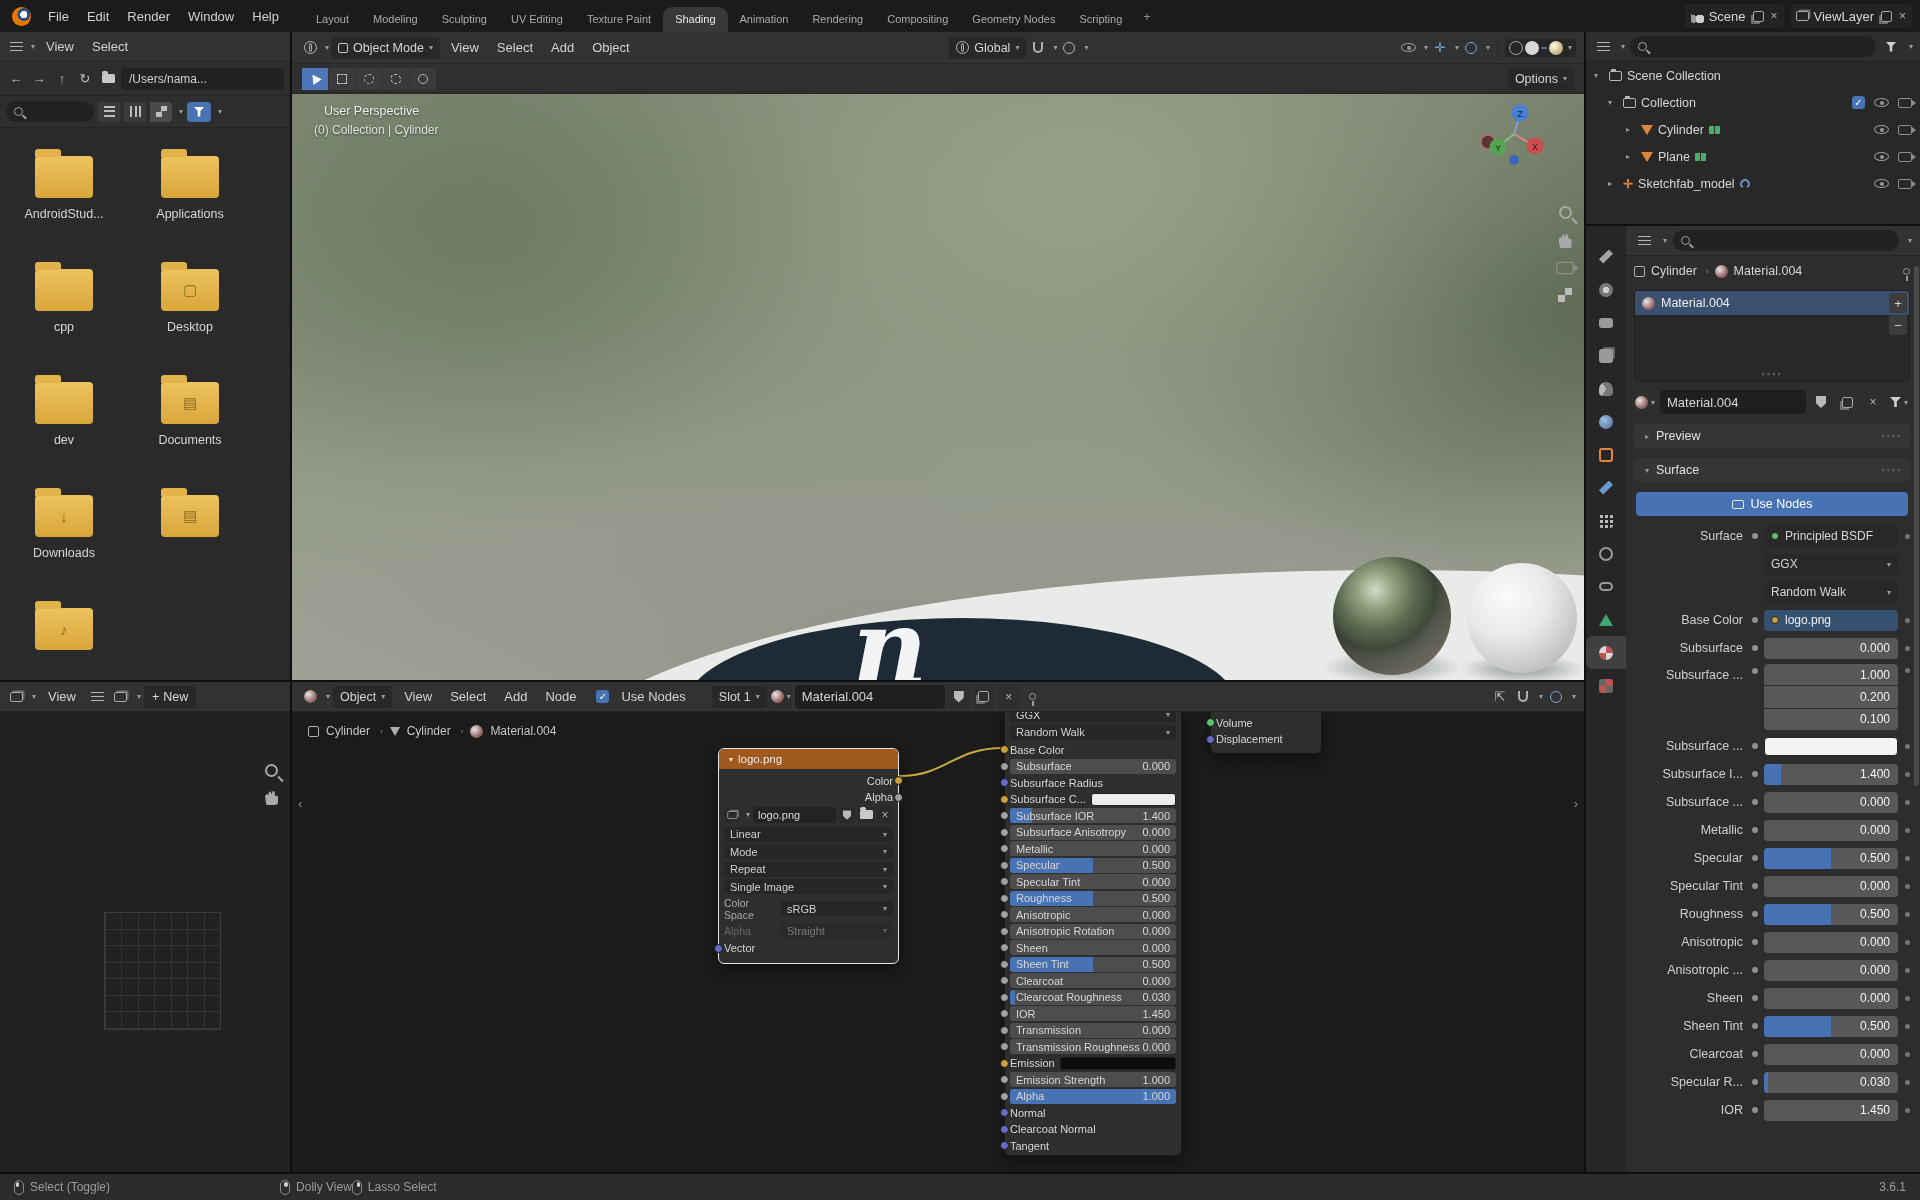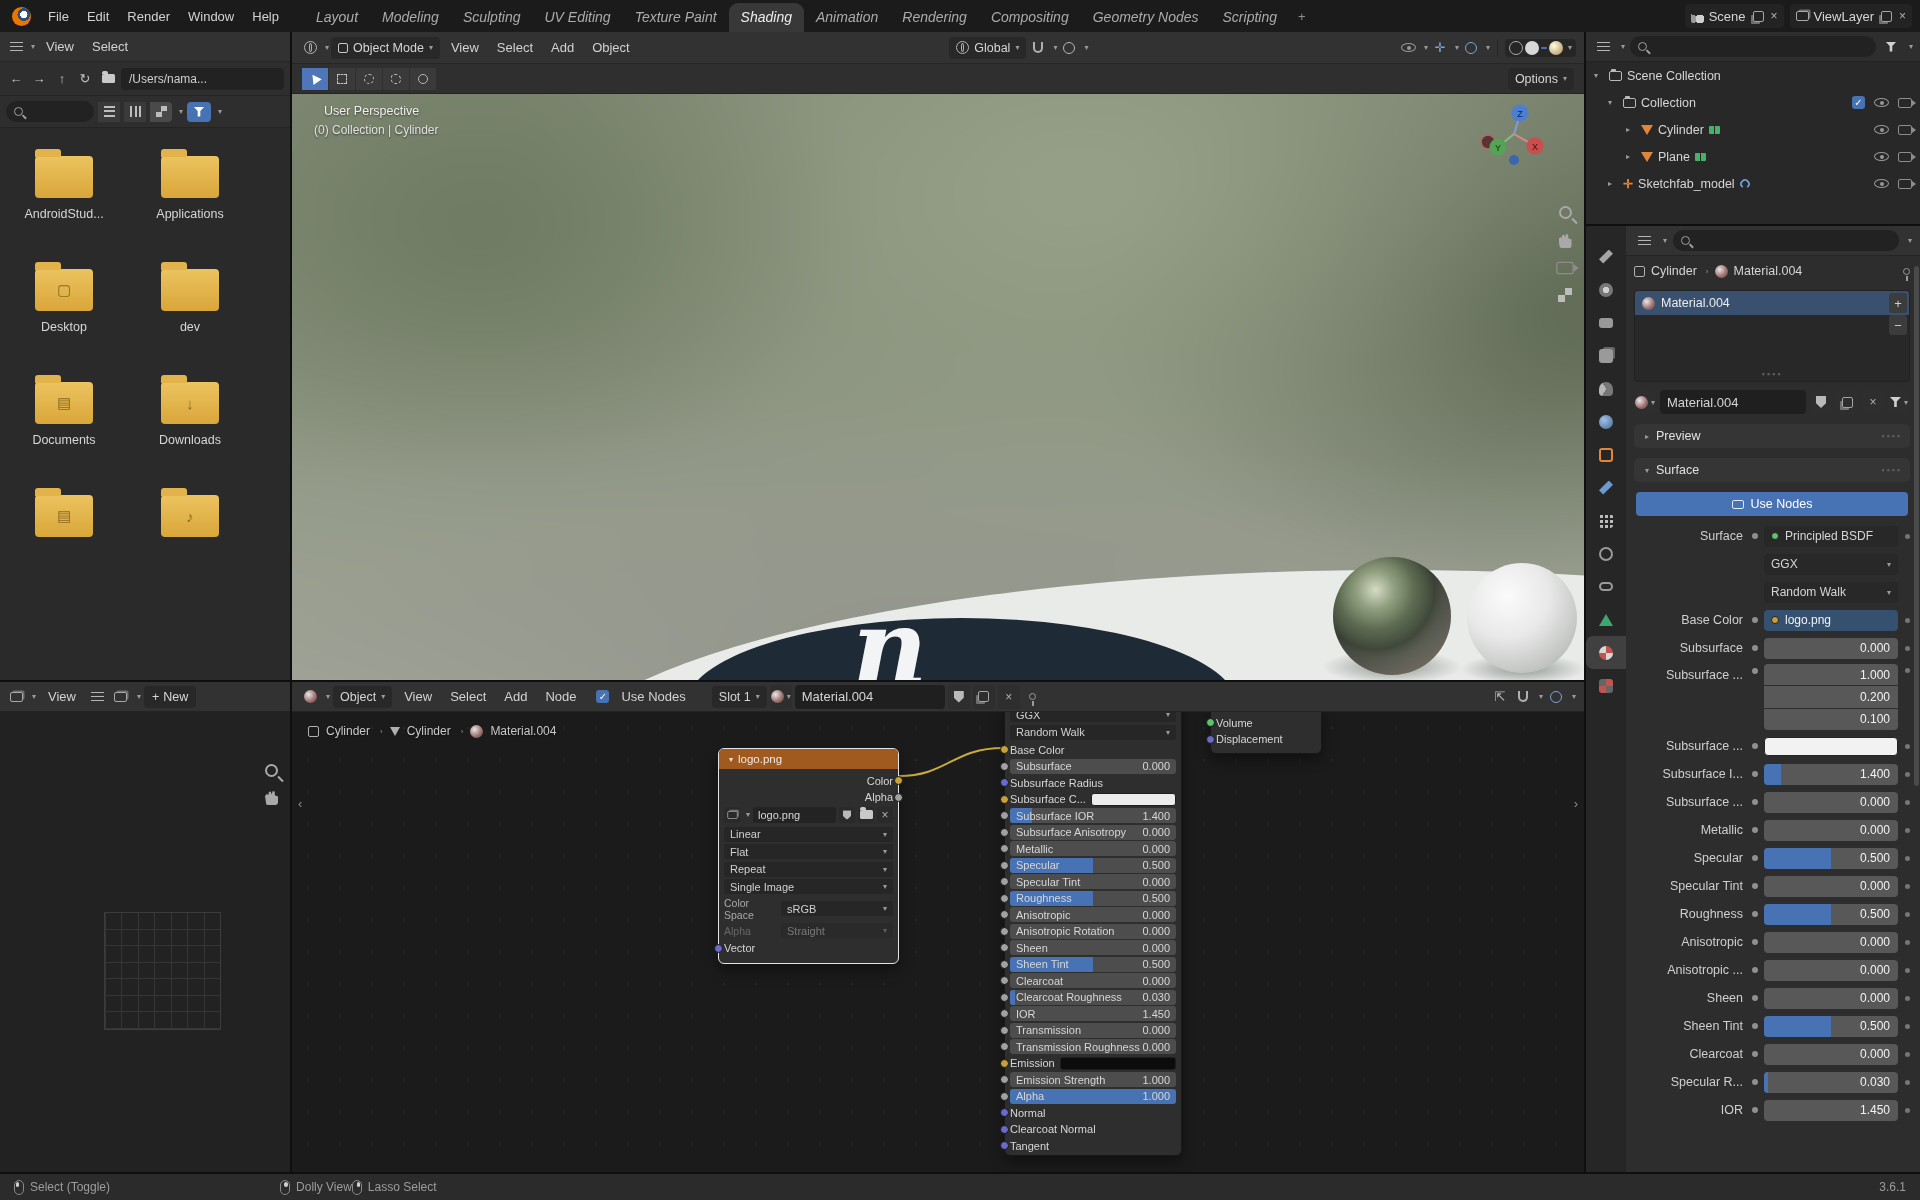--- a/index.html
+++ b/index.html
@@ -31,21 +31,21 @@
 .i-folder-s{width:13px;height:9px;background:#c9c9c9;border-radius:1.5px;position:relative;}
 .i-folder-s::before{content:"";position:absolute;top:-3px;left:0;width:6px;height:3px;background:#c9c9c9;border-radius:2px 2px 0 0;}
 .checkbox{width:13px;height:13px;background:#4772b3;border-radius:3px;color:#fff;font-size:10px;display:inline-flex;align-items:center;justify-content:center;flex:none;}
 .ddown{background:#282828;border-radius:4px;display:flex;align-items:center;padding:0 7px;height:22px;font-size:12.5px;gap:5px;}
 .ddown .chev{margin-left:auto;}
 
 
 #topbar{left:0;top:0;width:1920px;height:32px;background:#1b1b1b;display:flex;align-items:center;padding:0 8px;}
 .blogo{width:19px;height:19px;border-radius:50%;background:radial-gradient(circle at 62% 40%,#fff 0 22%,#2a4f7c 23% 38%,#ea7600 39% 100%);margin:0 8px 0 4px;flex:none;}
 #wtabs{display:flex;align-items:flex-end;height:32px;margin-left:16px;}
-.wtab{padding:6px 12px 7px;font-size:14px;color:#ababab;border-radius:9px 9px 0 0;white-space:nowrap;font-style:italic;}
+.wtab{padding:6px 12px 7px;font-size:11px;color:#ababab;border-radius:9px 9px 0 0;white-space:nowrap;}
 .wtab.state-active{background:#383838;color:#ececec;}
 .tbar-right{margin-left:auto;display:flex;align-items:center;gap:6px;}
 .sel-pill{display:flex;align-items:center;gap:5px;background:#232323;border-radius:4px;height:24px;padding:0 6px;}
 .ic-scene{width:13px;height:13px;background:radial-gradient(circle at 70% 70%,#cfcfcf 0 35%,transparent 36%),conic-gradient(from 200deg,#9a9a9a 0 90deg,transparent 0);border-radius:2px;}
 .ic-vlayer{width:13px;height:10px;border:1.3px solid #a9a9a9;border-radius:2px;box-shadow:2px -2px 0 -0.5px #6f6f6f;}
 
 
 #statusbar{left:0;top:1174px;width:1920px;height:26px;background:#2b2b2b;display:flex;align-items:center;color:#9c9c9c;font-size:12px;padding:0 14px;}
 .sb-item{display:flex;align-items:center;gap:6px;}
 .mouseico{width:10px;height:15px;border:1.2px solid #8a8a8a;border-radius:5px;position:relative;flex:none;}
@@ -341,20 +341,26 @@
         <div class="fname">AndroidStud...</div>
       </div>
 
       <div class="fcell">
         <div class="ficon">
           <span class="fbadge"></span>
         </div>
         <div class="fname">Applications</div>
       </div>
 
+      <div class="fcell">
+        <div class="ficon">
+          <span class="fbadge"></span>
+        </div>
+        <div class="fname">cpp</div>
+      </div>
 
 
       <div class="fcell">
         <div class="ficon">
           <span class="fbadge">▢</span>
         </div>
         <div class="fname">Desktop</div>
       </div>
 
       <div class="fcell">
@@ -1065,21 +1071,21 @@
             </span>
           <span class="nsmbtn">
               <span class="i-x">×</span>
             </span>
         </div>
         <div class="ndrop">
             <span>Linear</span>
             <span class="chev">▾</span>
           </div>
         <div class="ndrop">
-            <span>Flat</span>
+            <span>Mode</span>
             <span class="chev">▾</span>
           </div>
         <div class="ndrop">
             <span>Repeat</span>
             <span class="chev">▾</span>
           </div>
         <div class="ndrop">
             <span>Single Image</span>
             <span class="chev">▾</span>
           </div>

